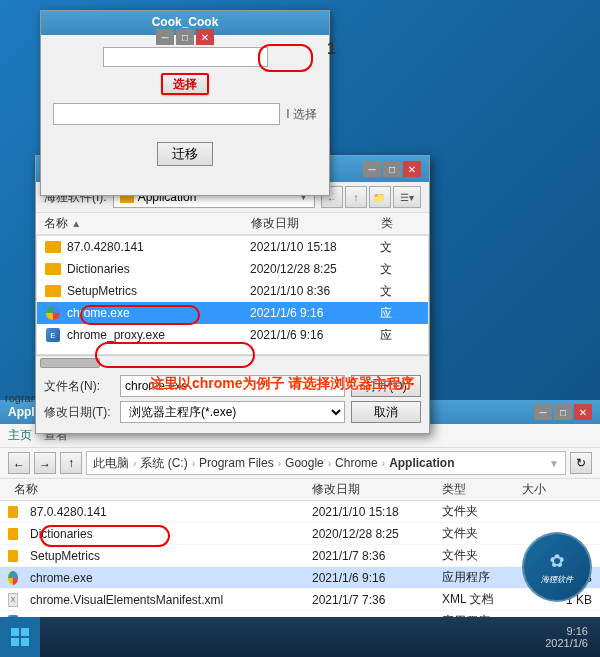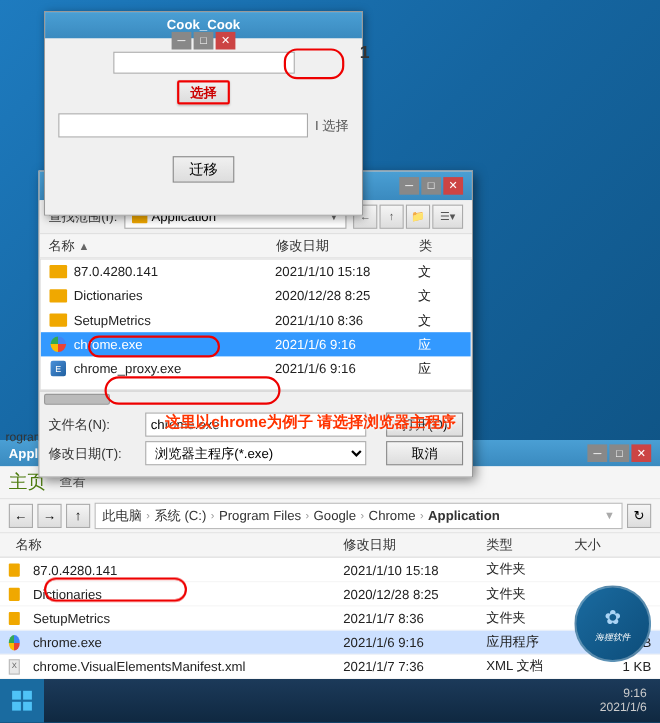--- a/index.html
+++ b/index.html
@@ -346,21 +346,21 @@
     }
 
     .open-dialog-bottom {
       padding: 6px 8px;
       background: #f0f0f0;
     }
     .bottom-row {
       display: flex;
       align-items: center;
       margin-bottom: 4px;
-      gap: 18px;
+      gap: 6px;
     }
     .bottom-label {
       width: 70px;
       font-size: 12px;
       color: #333;
     }
     .bottom-input {
       flex: 1;
       height: 22px;
       border: 1px solid #aaa;
@@ -609,21 +609,21 @@
         <div class="dialog-icon">📂</div>
         <span>打开</span>
       </div>
       <div class="title-controls">
         <button class="title-btn">─</button>
         <button class="title-btn">□</button>
         <button class="title-btn close">✕</button>
       </div>
     </div>
     <div class="open-dialog-toolbar">
-      <span class="toolbar-label">查找范围(I):</span>
+      <span class="toolbar-label">海狸软件(I):</span>
       <div class="toolbar-location">
         <div class="folder-icon-small"></div>
         <span>Application</span>
         <span style="margin-left:auto;color:#666;font-size:9px">▼</span>
       </div>
       <div class="toolbar-nav-btns">
         <button class="nav-btn">←</button>
         <button class="nav-btn">↑</button>
         <button class="nav-btn">📁</button>
         <button class="view-btn">☰▾</button>
@@ -719,21 +719,21 @@
     <div class="explorer-title">
       <span>Application</span>
       <div class="title-controls">
         <button class="title-btn">─</button>
         <button class="title-btn">□</button>
         <button class="title-btn close">✕</button>
       </div>
     </div>
     <div class="explorer-toolbar">
       <div style="display:flex;gap:12px;align-items:center;flex:1">
-        <span style="color:#4d7c0f;cursor:pointer;font-size:17px">主页</span>
+        <span style="color:#0f766e;cursor:pointer;font-size:12px">主页</span>
         <span style="color:#555;cursor:pointer;font-size:12px">查看</span>
       </div>
     </div>
     <div style="padding:3px 8px;background:#f5f5f5;border-bottom:1px solid #ddd;display:flex;align-items:center;gap:4px">
       <button class="explorer-refresh">←</button>
       <button class="explorer-refresh">→</button>
       <button class="explorer-refresh">↑</button>
       <div class="explorer-breadcrumb">
         <span style="cursor:pointer">此电脑</span>
         <span class="breadcrumb-sep">›</span>

